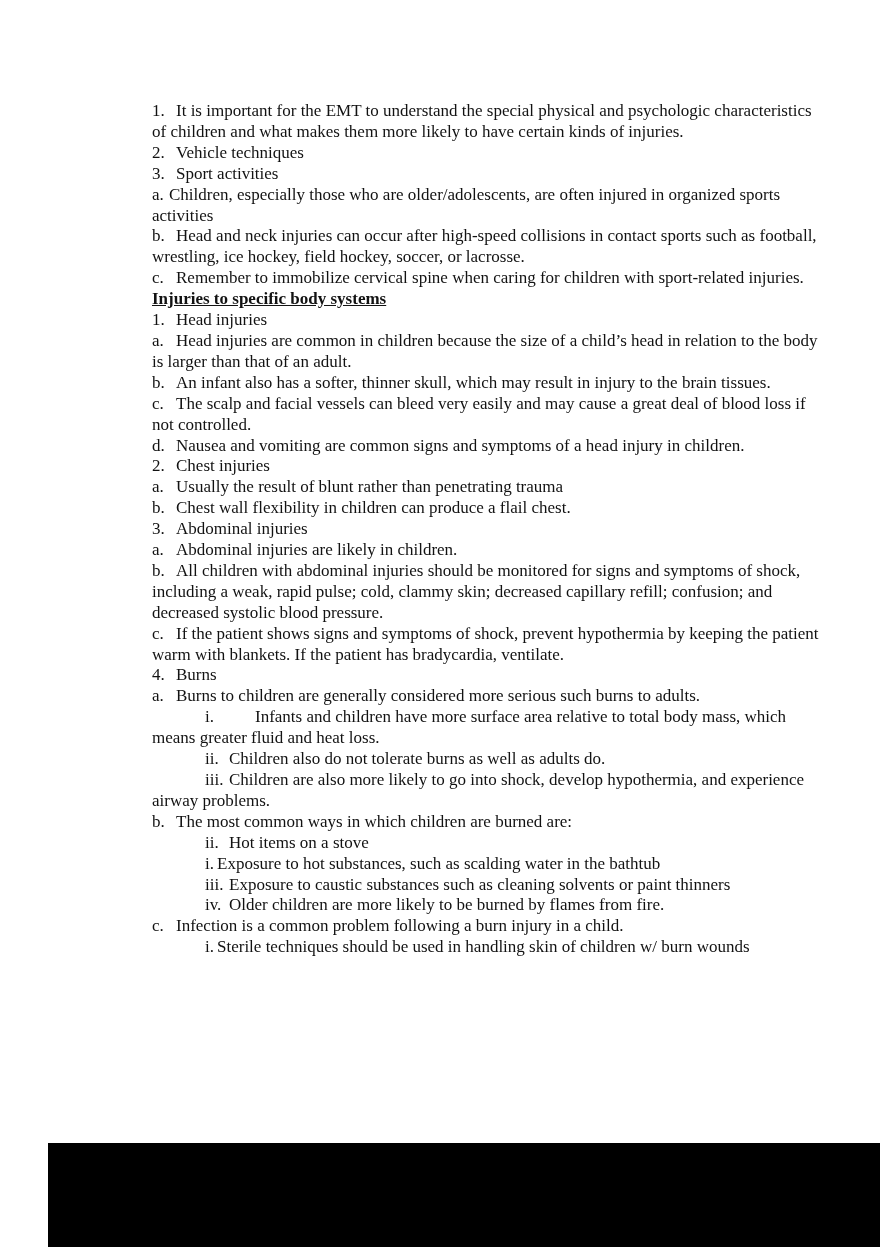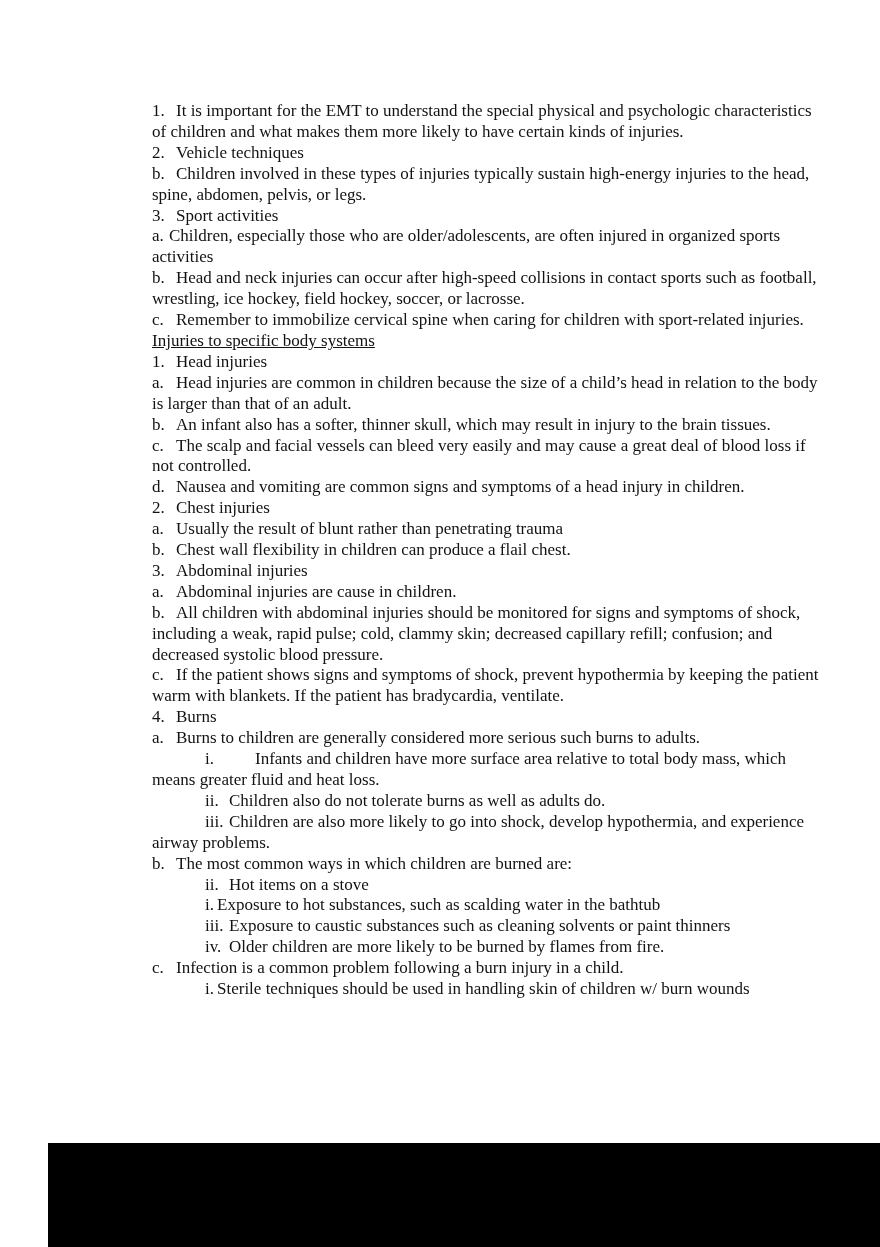--- a/index.html
+++ b/index.html
@@ -26,21 +26,21 @@
     line-height: 20.9px;
     color: #121212;
   }
   p.para {
     margin: 0;
     padding: 0;
   }
   .lvl-top     { padding-left: 0; }
   .lvl-letter  { padding-left: 51px; }
   .lvl-roman   { padding-left: 51px; text-indent: 53px; }
-  .lvl-heading { text-decoration: underline; }
+  .lvl-heading { text-decoration: underline; font-weight: bold; }
   .marker {
     display: inline-block;
     text-indent: 0;
   }
   .gap-normal { width: 24px; }
   .gap-narrow { width: 17px; }
   .gap-tab    { width: 50px; }
   .gap-hair   { width: 12px; }
   .bottom-bar {
     position: absolute;
@@ -50,36 +50,35 @@
     height: 104px;
   }
 </style>
 </head>
 <body>
 
 <div class="page" style="background: rgb(255, 255, 255);">
   <div class="doc" style="color: rgb(18, 18, 18);">
       <p class="para lvl-top"><span class="marker gap-normal">1.</span><span>It is important for the EMT to understand the special physical and psychologic characteristics of children and what makes them more likely to have certain kinds of injuries.</span></p>
       <p class="para lvl-top"><span class="marker gap-normal">2.</span><span>Vehicle techniques</span></p>
-      <p class="para lvl-letter"><span class="marker gap-normal">b.</span><span>Children involved in these types of injuries typically sustain high-energy injuries to the head, spine, abdomen, pelvis, or legs.</span></p>
       <p class="para lvl-top"><span class="marker gap-normal">3.</span><span>Sport activities</span></p>
       <p class="para lvl-letter"><span class="marker gap-narrow">a.</span><span>Children, especially those who are older/adolescents, are often injured in organized sports activities</span></p>
       <p class="para lvl-letter"><span class="marker gap-normal">b.</span><span>Head and neck injuries can occur after high-speed collisions in contact sports such as football, wrestling, ice hockey, field hockey, soccer, or lacrosse.</span></p>
       <p class="para lvl-letter"><span class="marker gap-normal">c.</span><span>Remember to immobilize cervical spine when caring for children with sport-related injuries.</span></p>
       <p class="para lvl-heading"><span>Injuries to specific body systems</span></p>
       <p class="para lvl-top"><span class="marker gap-normal">1.</span><span>Head injuries</span></p>
       <p class="para lvl-letter"><span class="marker gap-normal">a.</span><span>Head injuries are common in children because the size of a child’s head in relation to the body is larger than that of an adult.</span></p>
       <p class="para lvl-letter"><span class="marker gap-normal">b.</span><span>An infant also has a softer, thinner skull, which may result in injury to the brain tissues.</span></p>
       <p class="para lvl-letter"><span class="marker gap-normal">c.</span><span>The scalp and facial vessels can bleed very easily and may cause a great deal of blood loss if not controlled.</span></p>
       <p class="para lvl-letter"><span class="marker gap-normal">d.</span><span>Nausea and vomiting are common signs and symptoms of a head injury in children.</span></p>
       <p class="para lvl-top"><span class="marker gap-normal">2.</span><span>Chest injuries</span></p>
       <p class="para lvl-letter"><span class="marker gap-normal">a.</span><span>Usually the result of blunt rather than penetrating trauma</span></p>
       <p class="para lvl-letter"><span class="marker gap-normal">b.</span><span>Chest wall flexibility in children can produce a flail chest.</span></p>
       <p class="para lvl-top"><span class="marker gap-normal">3.</span><span>Abdominal injuries</span></p>
-      <p class="para lvl-letter"><span class="marker gap-normal">a.</span><span>Abdominal injuries are cause in children.</span></p>
+      <p class="para lvl-letter"><span class="marker gap-normal">a.</span><span>Abdominal injuries are likely in children.</span></p>
       <p class="para lvl-letter"><span class="marker gap-normal">b.</span><span>All children with abdominal injuries should be monitored for signs and symptoms of shock, including a weak, rapid pulse; cold, clammy skin; decreased capillary refill; confusion; and decreased systolic blood pressure.</span></p>
       <p class="para lvl-letter"><span class="marker gap-normal">c.</span><span>If the patient shows signs and symptoms of shock, prevent hypothermia by keeping the patient warm with blankets. If the patient has bradycardia, ventilate.</span></p>
       <p class="para lvl-top"><span class="marker gap-normal">4.</span><span>Burns</span></p>
       <p class="para lvl-letter"><span class="marker gap-normal">a.</span><span>Burns to children are generally considered more serious such burns to adults.</span></p>
       <p class="para lvl-roman"><span class="marker gap-tab">i.</span><span>Infants and children have more surface area relative to total body mass, which means greater fluid and heat loss.</span></p>
       <p class="para lvl-roman"><span class="marker gap-normal">ii.</span><span>Children also do not tolerate burns as well as adults do.</span></p>
       <p class="para lvl-roman"><span class="marker gap-normal">iii.</span><span>Children are also more likely to go into shock, develop hypothermia, and experience airway problems.</span></p>
       <p class="para lvl-letter"><span class="marker gap-normal">b.</span><span>The most common ways in which children are burned are:</span></p>
       <p class="para lvl-roman"><span class="marker gap-normal">ii.</span><span>Hot items on a stove</span></p>
       <p class="para lvl-roman"><span class="marker gap-hair">i.</span><span>Exposure to hot substances, such as scalding water in the bathtub</span></p>

